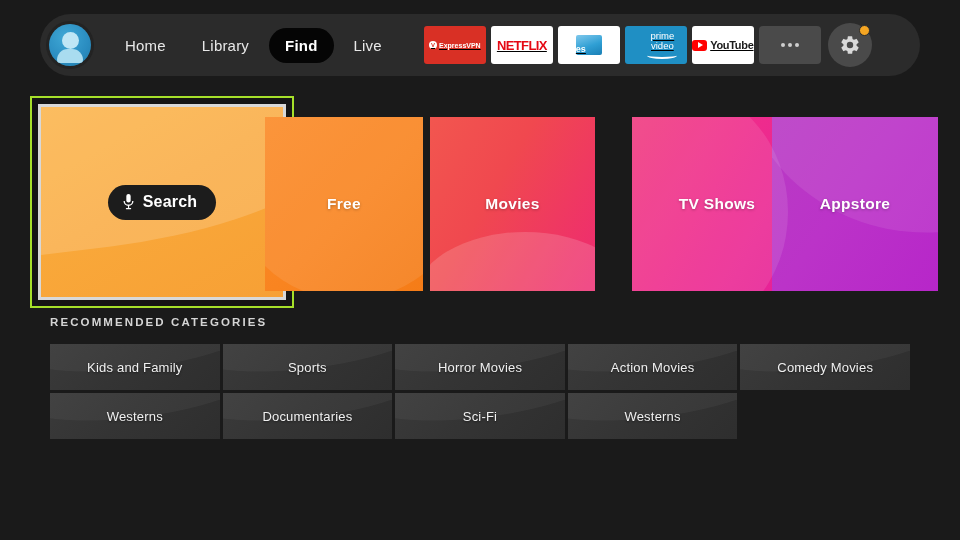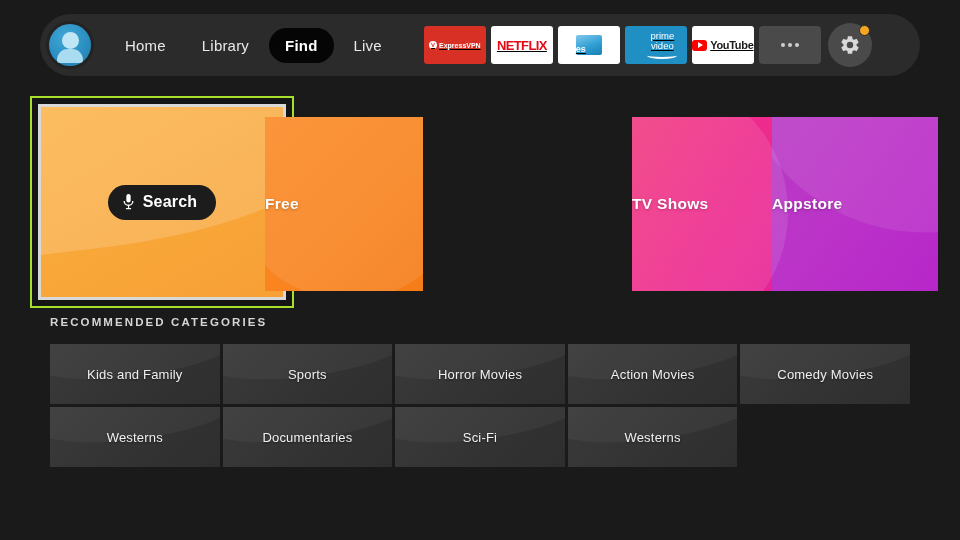--- a/index.html
+++ b/index.html
@@ -113,21 +113,21 @@
     width:11px; height:11px; border-radius:50%;
     background:#f5a623; border:1.5px solid #2b2b2b;
   }
 
   
   #tiles { position:absolute; left:30px; top:96px; width:900px; height:212px; }
 
   .tile {
     position:absolute; top:21px; height:174px;
     overflow:hidden;
-    display:flex; align-items:center; 
+    display:flex; align-items:center; justify-content:center;
   }
   .tile .label {
     color:#fff; font-size:15.5px; font-weight:bold;
     letter-spacing:.3px; position:relative; z-index:3;
     text-shadow:0 1px 3px rgba(0,0,0,.28);
   }
   .tile .wave {
     position:absolute; z-index:2; pointer-events:none;
   }
 
@@ -189,21 +189,21 @@
     color:#d5d5d5; font-size:11.5px; font-weight:bold;
     letter-spacing:2.1px; text-transform:uppercase;
   }
   #cat-grid {
     position:absolute; left:50px; top:344px;
     width:860px;
     display:grid; grid-template-columns:repeat(5,1fr);
     gap:3px 3px;
   }
   .cat-tile {
-    height:60px; position:relative; overflow:hidden;
+    height:46px; position:relative; overflow:hidden;
     background:linear-gradient(135deg,#3a3a3a 0%,#343434 45%,#2e2e2e 100%);
     display:flex; align-items:center; justify-content:center;
   }
   .cat-tile::before {
     content:""; position:absolute;
     left:-25%; top:-95%; width:150%; height:150%;
     background:rgba(255,255,255,.045);
     border-radius:0 0 60% 40%;
     transform:rotate(-4deg);
   }
@@ -292,20 +292,24 @@
         <span class="txt">Search</span>
       </div>
     </div>
   </div>
 
   <div id="tile-free" class="tile">
     <div class="wave wave-free"></div>
     <span class="label">Free</span>
   </div>
 
+  <div id="tile-movies" class="tile">
+    <div class="wave wave-movies"></div>
+    <span class="label">Movies</span>
+  </div>
 
   <div id="tile-tvshows" class="tile">
     <div class="wave wave-tv"></div>
     <span class="label">TV Shows</span>
   </div>
 
   <div id="tile-appstore" class="tile">
     <div class="wave wave-app"></div>
     <span class="label">Appstore</span>
   </div>

